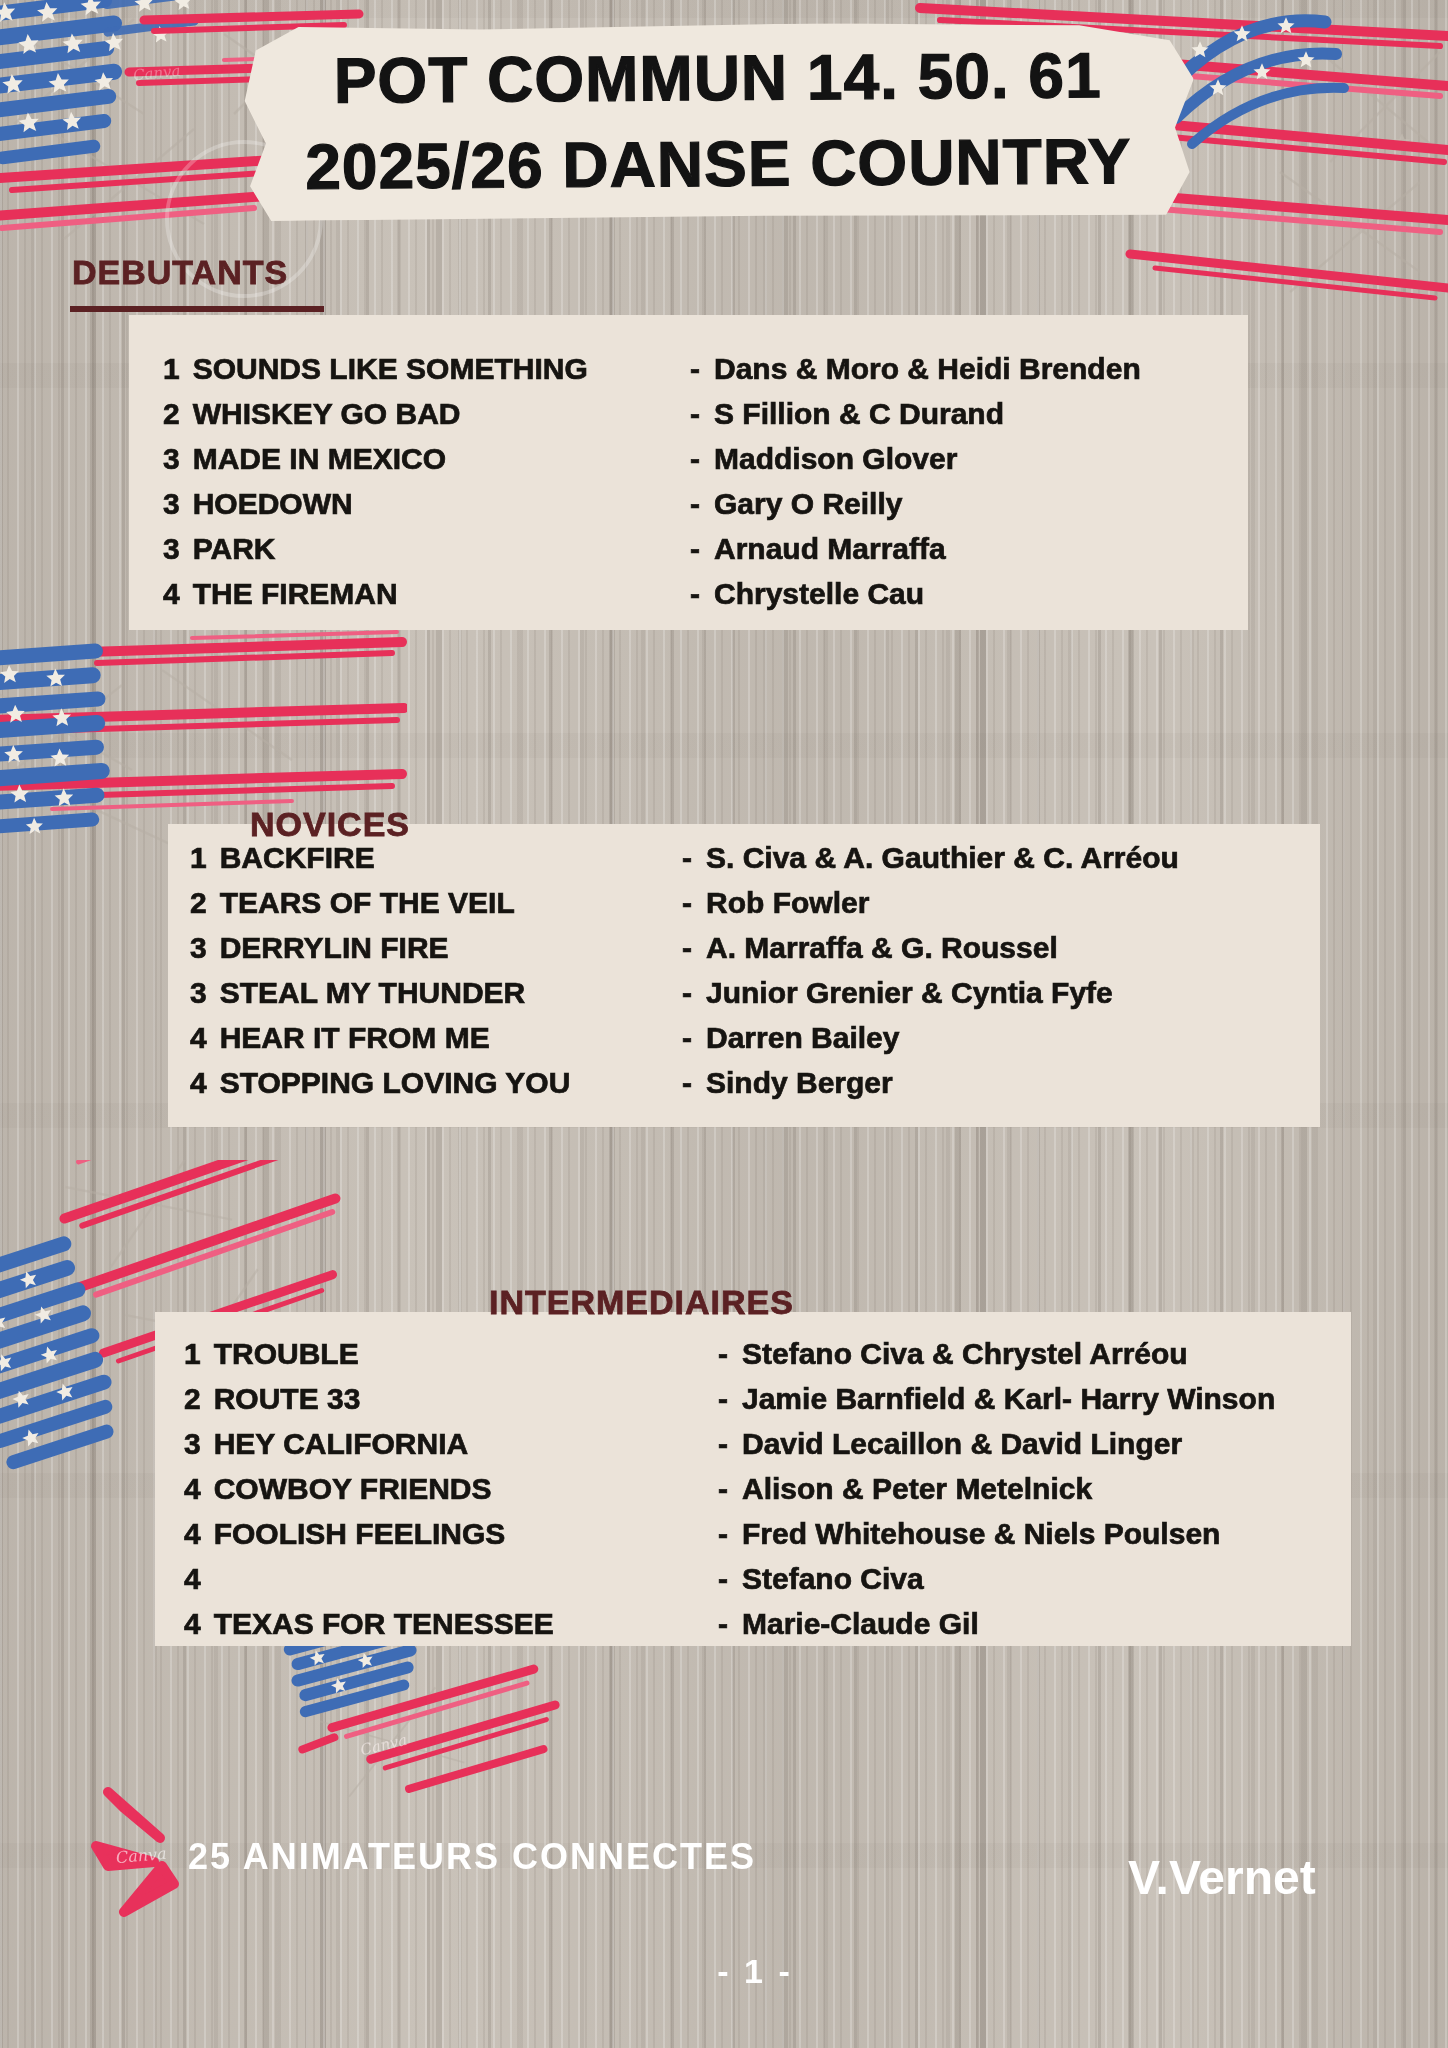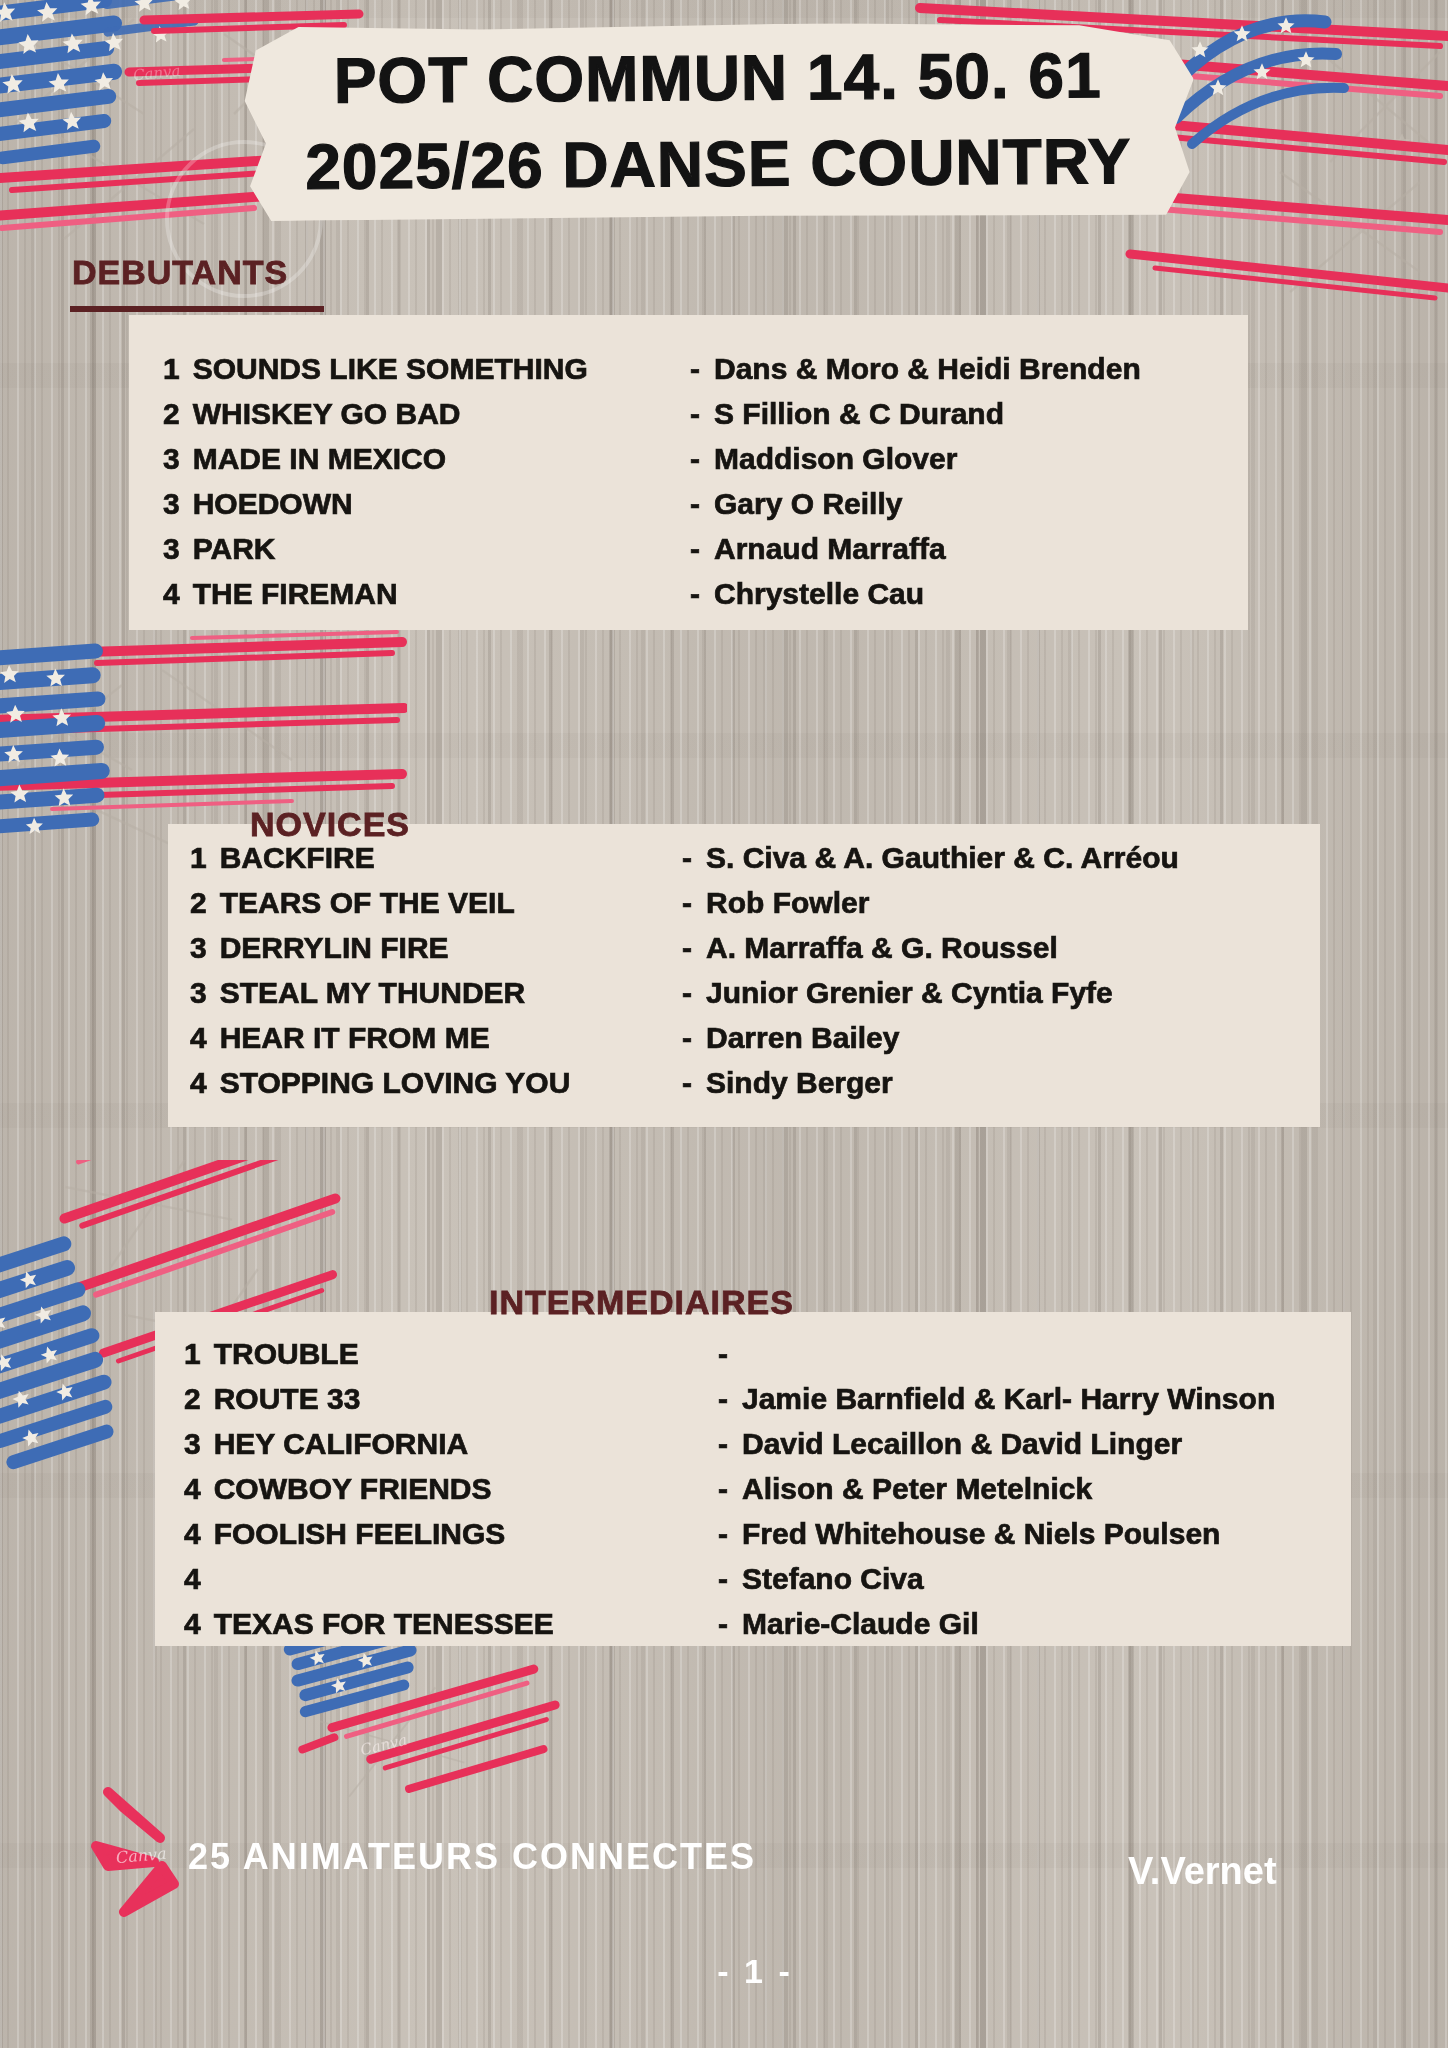--- a/index.html
+++ b/index.html
@@ -50,21 +50,21 @@
   .num{margin-right:13px;}
   .cell-choreo{flex:1;display:flex;white-space:nowrap;}
   .dash{margin-right:14px;}
 
   
   .animators{
     position:absolute;left:188px;top:1836px;font-size:36px;font-weight:700;
     color:#ffffff;letter-spacing:2px;z-index:6;white-space:nowrap;
   }
   .signature{
-    position:absolute;left:1128px;top:1850px;font-size:38px;font-weight:700;
+    position:absolute;left:1128px;top:1850px;font-size:48px;font-weight:700;
     color:#ffffff;z-index:6;white-space:nowrap;
   }
   .pagenum{
     position:absolute;left:0;top:1952px;width:1510px;text-align:center;
     font-size:34px;font-weight:700;color:#ffffff;z-index:6;letter-spacing:3px;
   }
   .watermark{
     position:absolute;font-style:italic;color:rgba(255,255,255,0.6);
     z-index:7;font-family:"DejaVu Serif","Liberation Serif",serif;
   }
@@ -455,20 +455,21 @@
     <h2 class="sec-heading h-int">INTERMEDIAIRES</h2>
     <div class="panel">
 
         <div class="row">
           <div class="cell-title">
             <span class="num">1</span>
             <span>TROUBLE</span>
           </div>
           <div class="cell-choreo">
             <span class="dash">-</span>
+            <span>Stefano Civa &amp; Chrystel Arréou</span>
           </div>
         </div>
 
         <div class="row">
           <div class="cell-title">
             <span class="num">2</span>
             <span>ROUTE 33</span>
           </div>
           <div class="cell-choreo">
             <span class="dash">-</span>

